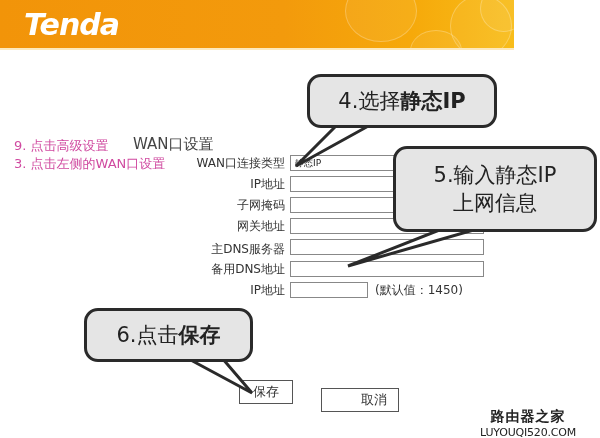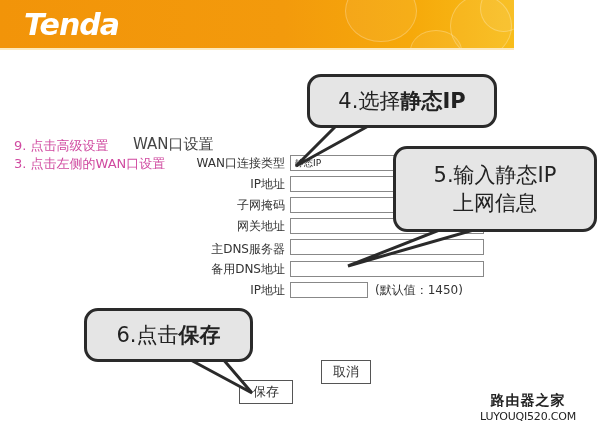--- a/index.html
+++ b/index.html
@@ -50,21 +50,21 @@
       font-size: 13px; color: #333; text-align: center; line-height: 22px;
     }
     .callout {
       position: absolute; background: #e5e5e5; border: 3px solid #2a2a2a; border-radius: 14px;
       color: #222; text-align: center; z-index: 3;
       font-family: "DejaVu Sans", sans-serif;
     }
     .callout b { font-weight: bold; }
     svg.tails { position: absolute; left: 0; top: 0; z-index: 2; pointer-events: none; }
     .watermark {
-      position: absolute; right: 24px; top: 392px; text-align: center; color: #222;
+      position: absolute; right: 24px; top: 408px; text-align: center; color: #222;
     }
     .watermark .wm-cn { font-size: 14px; font-weight: bold; letter-spacing: 1px; }
     .watermark .wm-en { font-size: 11px; letter-spacing: -0.2px; }
   </style>
 </head>
 <body>
 
 <div class="header">
   <div class="bubble-deco" style="left:345px;top:-20px;width:70px;height:60px;"></div>
   <div class="bubble-deco" style="left:450px;top:-5px;width:60px;height:60px;"></div>
@@ -98,21 +98,21 @@
   <div class="form-input" style="top:239px;"></div>
 
   <div class="form-label" style="top:261px;">备用DNS地址</div>
   <div class="form-input" style="top:261px;"></div>
 
   <div class="form-label" style="top:282px;">IP地址</div>
   <div class="form-input" style="top:282px;width:72px;"></div>
   <div class="hint" style="top:282px;">(默认值：1450)</div>
 
   <div class="btn" style="left:239px;top:380px;width:52px;">保存</div>
-  <div class="btn" style="left:321px;top:360px;width:48px;">取消</div>
+  <div class="btn" style="left:321px;top:388px;width:48px;padding-left:28px;">取消</div>
 </div>
 
 <svg class="tails" width="600" height="438">
 
   <polygon points="338,124 372,124 296,166" fill="#fff" stroke="#2a2a2a" stroke-width="3" stroke-linejoin="miter"></polygon>
 
   <polygon points="447,227 484,227 348,266" fill="#fff" stroke="#2a2a2a" stroke-width="3" stroke-linejoin="miter"></polygon>
 
   <polygon points="187,358 222,358 252,393" fill="#fff" stroke="#2a2a2a" stroke-width="3" stroke-linejoin="miter"></polygon>
 </svg>

